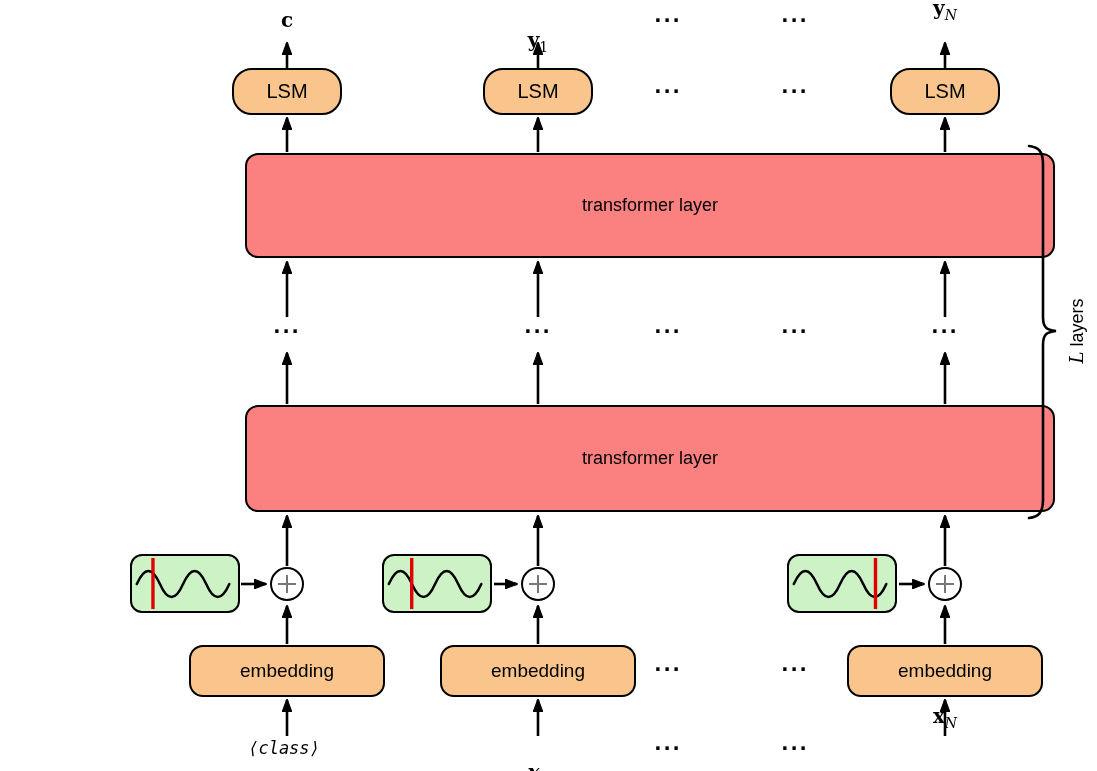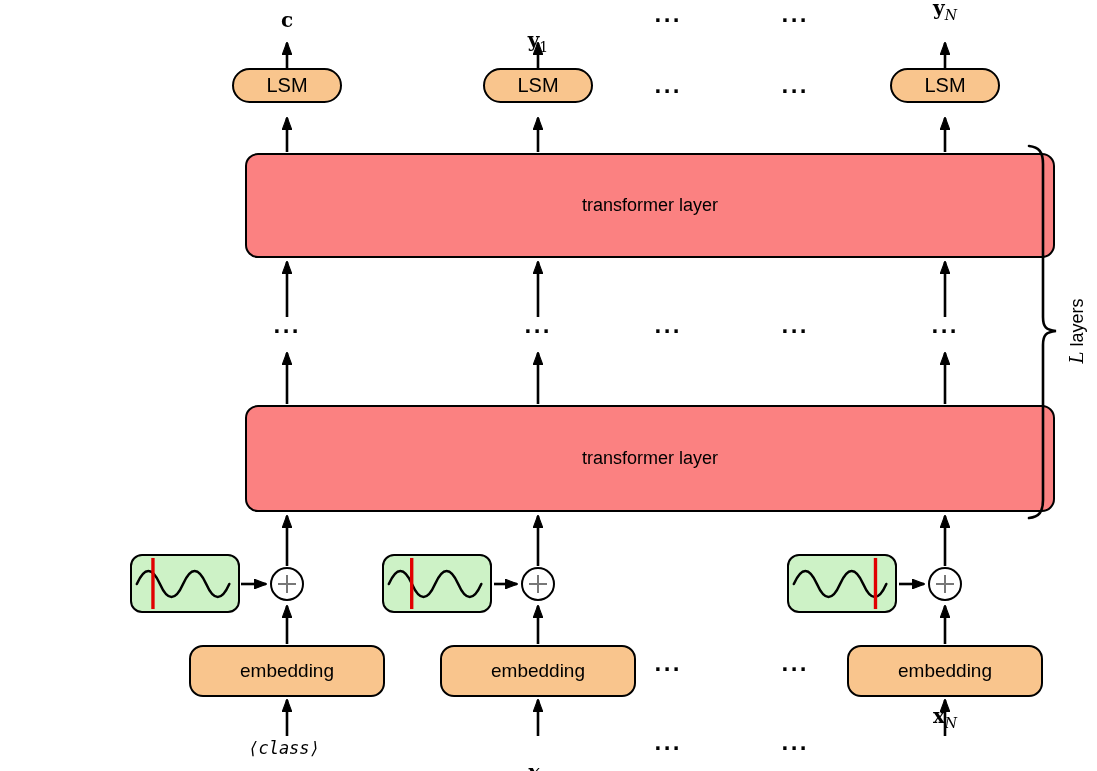--- a/index.html
+++ b/index.html
@@ -6,21 +6,21 @@
   #canvas{
     position:relative;width:1097px;height:771px;background:#fff;overflow:hidden;
     font-family:"Liberation Sans",sans-serif;color:#000;
   }
   
   .box{
     position:absolute;box-sizing:border-box;border:2.6px solid #000;
     display:flex;align-items:center;justify-content:center;
   }
   .lsm-box{
-    width:110px;height:35px;border-radius:20px;
+    width:110px;height:47px;border-radius:20px;
     background:var(--box-orange,#f9c58d);font-size:20px;
   }
   .tl-box{
     left:245px;width:810px;height:105px;border-radius:13px;
     background:var(--box-red,#fb8181);font-size:18px;
   }
   .emb-box{
     width:196px;height:52px;border-radius:14px;
     background:var(--box-orange,#f9c58d);font-size:19px;
   }

